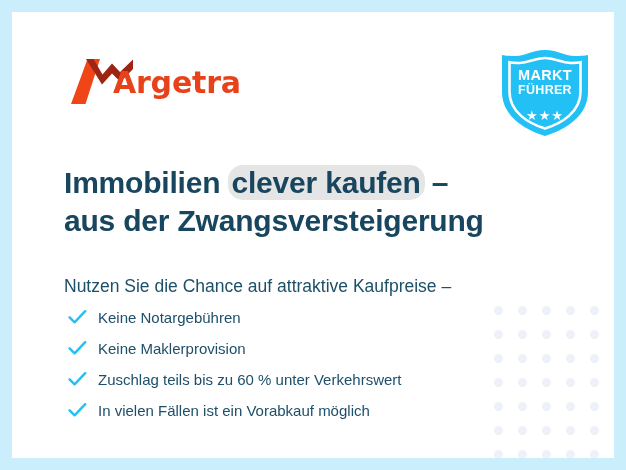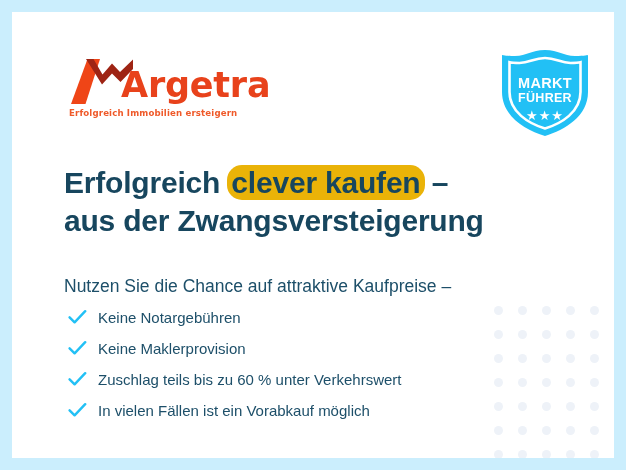--- a/index.html
+++ b/index.html
@@ -54,27 +54,26 @@
     position: absolute;
     left: 0;
     top: 0;
     width: 70px;
     height: 48px;
   }
   #logo-word {
     position: absolute;
     left: 46px;
     top: 12px;
-    font-size: 35px;
+    font-size: 30px;
     font-weight: bold;
     color: #e8421b;
     letter-spacing: -0.2px;
     line-height: 1;
     font-family: "DejaVu Sans", sans-serif;
-    margin-left: 8px;
   }
   #logo-tagline {
     position: absolute;
     left: 2px;
     top: 52px;
     font-size: 8.6px;
     font-weight: bold;
     color: #ef5a2a;
     letter-spacing: 0.15px;
     white-space: nowrap;
@@ -86,21 +85,21 @@
     position: absolute;
     left: 487px;
     top: 36px;
     width: 92px;
     height: 90px;
   }
   #badge svg { display: block; }
   #badge-text {
     position: absolute;
     left: 0;
-    top: 28px;
+    top: 20px;
     width: 92px;
     text-align: center;
     color: #ffffff;
     font-weight: bold;
     line-height: 1.08;
     pointer-events: none;
   }
   #badge-line1 { font-size: 14.5px; letter-spacing: 0.3px; display: block; }
   #badge-line2 { font-size: 12.5px; letter-spacing: 0.3px; display: block; }
   #badge-stars {
@@ -121,21 +120,21 @@
     left: 52px;
     top: 132px;
     width: 520px;
     font-size: 30px;
     font-weight: bold;
     color: #17465e;
     line-height: 1.28;
     letter-spacing: -0.2px;
   }
   #headline .hl {
-    background: #eab308;
+    background: #e5e5e5;
     padding: 1px 4px;
     margin: 0 -1px;
     box-decoration-break: clone;
     border-radius: 15px;
     -webkit-box-decoration-break: clone;
   }
   #headline .line { display: block; white-space: nowrap; }
 
   
   #subhead {
@@ -221,21 +220,20 @@
   <div id="logo">
     <div id="logo-mark">
       <svg width="70" height="48" viewBox="0 0 70 48" xmlns="http://www.w3.org/2000/svg">
 
         <path d="M20.5 3 L33 3 L18.5 48 L4 48 Z" fill="#ef4517"></path>
 
         <path d="M19 3 L26.5 3 L35.5 18.5 L45 7.5 L53 16 L66 3.5 L66 13 L53.5 26 L45 17.5 L35 28.5 Z" fill="#9e2414"></path>
       </svg>
     </div>
     <div id="logo-word">Argetra</div>
-    <div id="logo-tagline">Erfolgreich Immobilien ersteigern</div>
   </div>
 
   <div id="badge">
     <svg width="92" height="90" viewBox="0 0 92 90" xmlns="http://www.w3.org/2000/svg">
       <path d="M46 2
                C 60 2, 64 8, 76 8
                C 86 8, 89 7, 89 7
                L 89 44
                C 89 68, 66 82, 46 88
                C 26 82, 3 68, 3 44
@@ -253,21 +251,21 @@
                C 31 15, 34.5 10, 46 10 Z" fill="none" stroke="#ffffff" stroke-width="2.6"></path>
     </svg>
     <div id="badge-text">
       <span id="badge-line1">MARKT</span>
       <span id="badge-line2">FÜHRER</span>
     </div>
     <div id="badge-stars">★★★</div>
   </div>
 
   <h1 id="headline">
-    <span class="line"><span>Erfolgreich </span><span class="hl">clever kaufen</span><span> –</span></span>
+    <span class="line"><span>Immobilien </span><span class="hl">clever kaufen</span><span> –</span></span>
     <span class="line">aus der Zwangsversteigerung</span>
   </h1>
 
   <p id="subhead">
     <span class="line">Nutzen Sie die Chance auf attraktive Kaufpreise –</span>
   </p>
 
   <ul id="bullets" style="list-style:none;margin:0;padding:0;">
       <li class="bullet">
         <span class="check">

